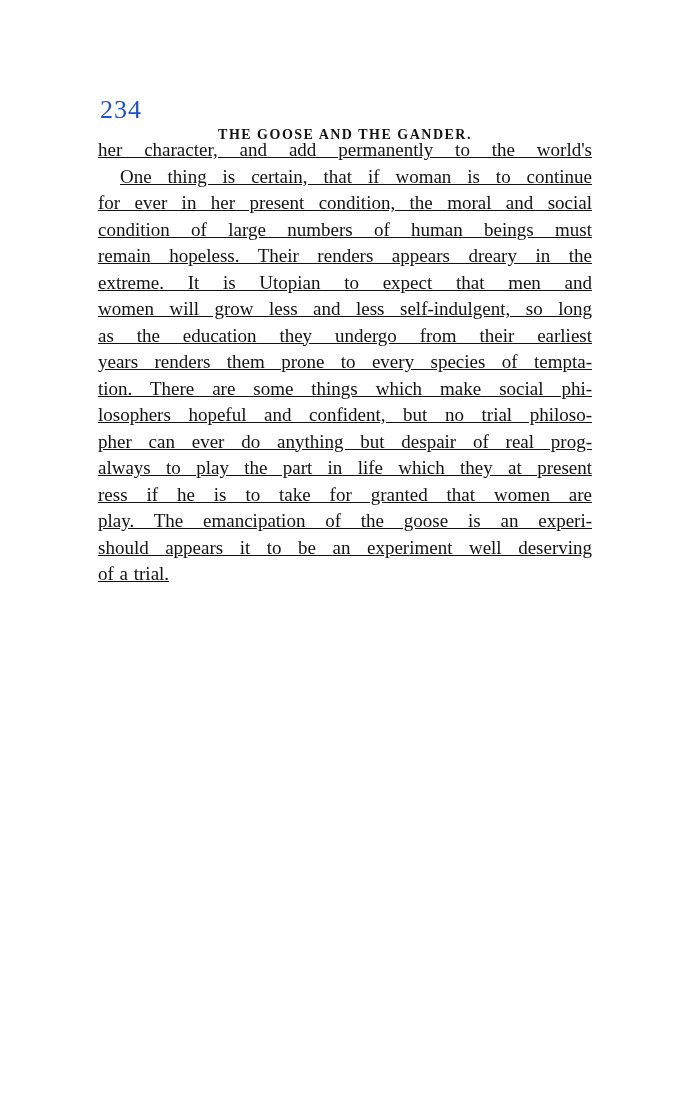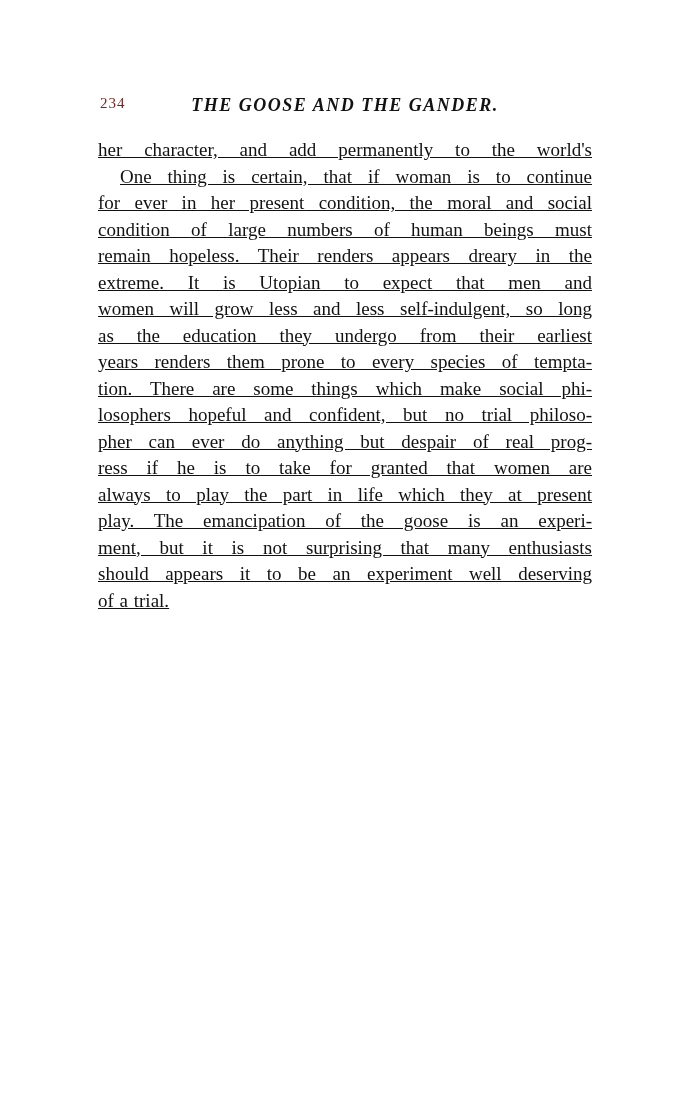--- a/index.html
+++ b/index.html
@@ -20,32 +20,32 @@
     position: absolute;
     top: 95px;
     left: 98px;
     width: 494px;
     height: 26px;
   }
   .page-number {
     position: absolute;
     left: 2px;
     top: 0;
-    font-size: 15px;
+    font-size: 26px;
     letter-spacing: 1px;
-    color: #7f1d1d;
+    color: #1d4ed8;
   }
   .running-title {
     width: 100%;
     text-align: center;
-    font-style: italic;
     font-weight: bold;
-    font-size: 18px;
+    font-size: 14px;
     letter-spacing: 1.5px;
     color: #121212;
+    margin-top: 32px;
   }
   .body-text {
     position: absolute;
     left: 98px;
     top: 137px;
     width: 494px;
     text-decoration: underline;
   }
   .line {
     font-size: 19px;
@@ -79,21 +79,20 @@
     <div class="line">for ever in her present condition, the moral and social</div>
     <div class="line">condition of large numbers of human beings must</div>
     <div class="line">remain hopeless.  Their renders appears dreary in the</div>
     <div class="line">extreme.  It is Utopian to expect that men and</div>
     <div class="line">women will grow less and less self-indulgent, so long</div>
     <div class="line">as the education they undergo from their earliest</div>
     <div class="line">years renders them prone to every species of tempta-</div>
     <div class="line">tion.  There are some things which make social phi-</div>
     <div class="line">losophers hopeful and confident, but no trial philoso-</div>
     <div class="line">pher can ever do anything but despair of real prog-</div>
+    <div class="line">always to play the part in life which they at present</div>
     <div class="line">ress if he is to take for granted that women are</div>
-    <div class="line">always to play the part in life which they at present</div>
     <div class="line">play.  The emancipation of the goose is an experi-</div>
-    <div class="line">ment, but it is not surprising that many enthusiasts</div>
     <div class="line">should appears it to be an experiment well deserving</div>
     <div class="line para-end">of a trial.</div>
   </div>
 
 </div>
 
 </body></html>

